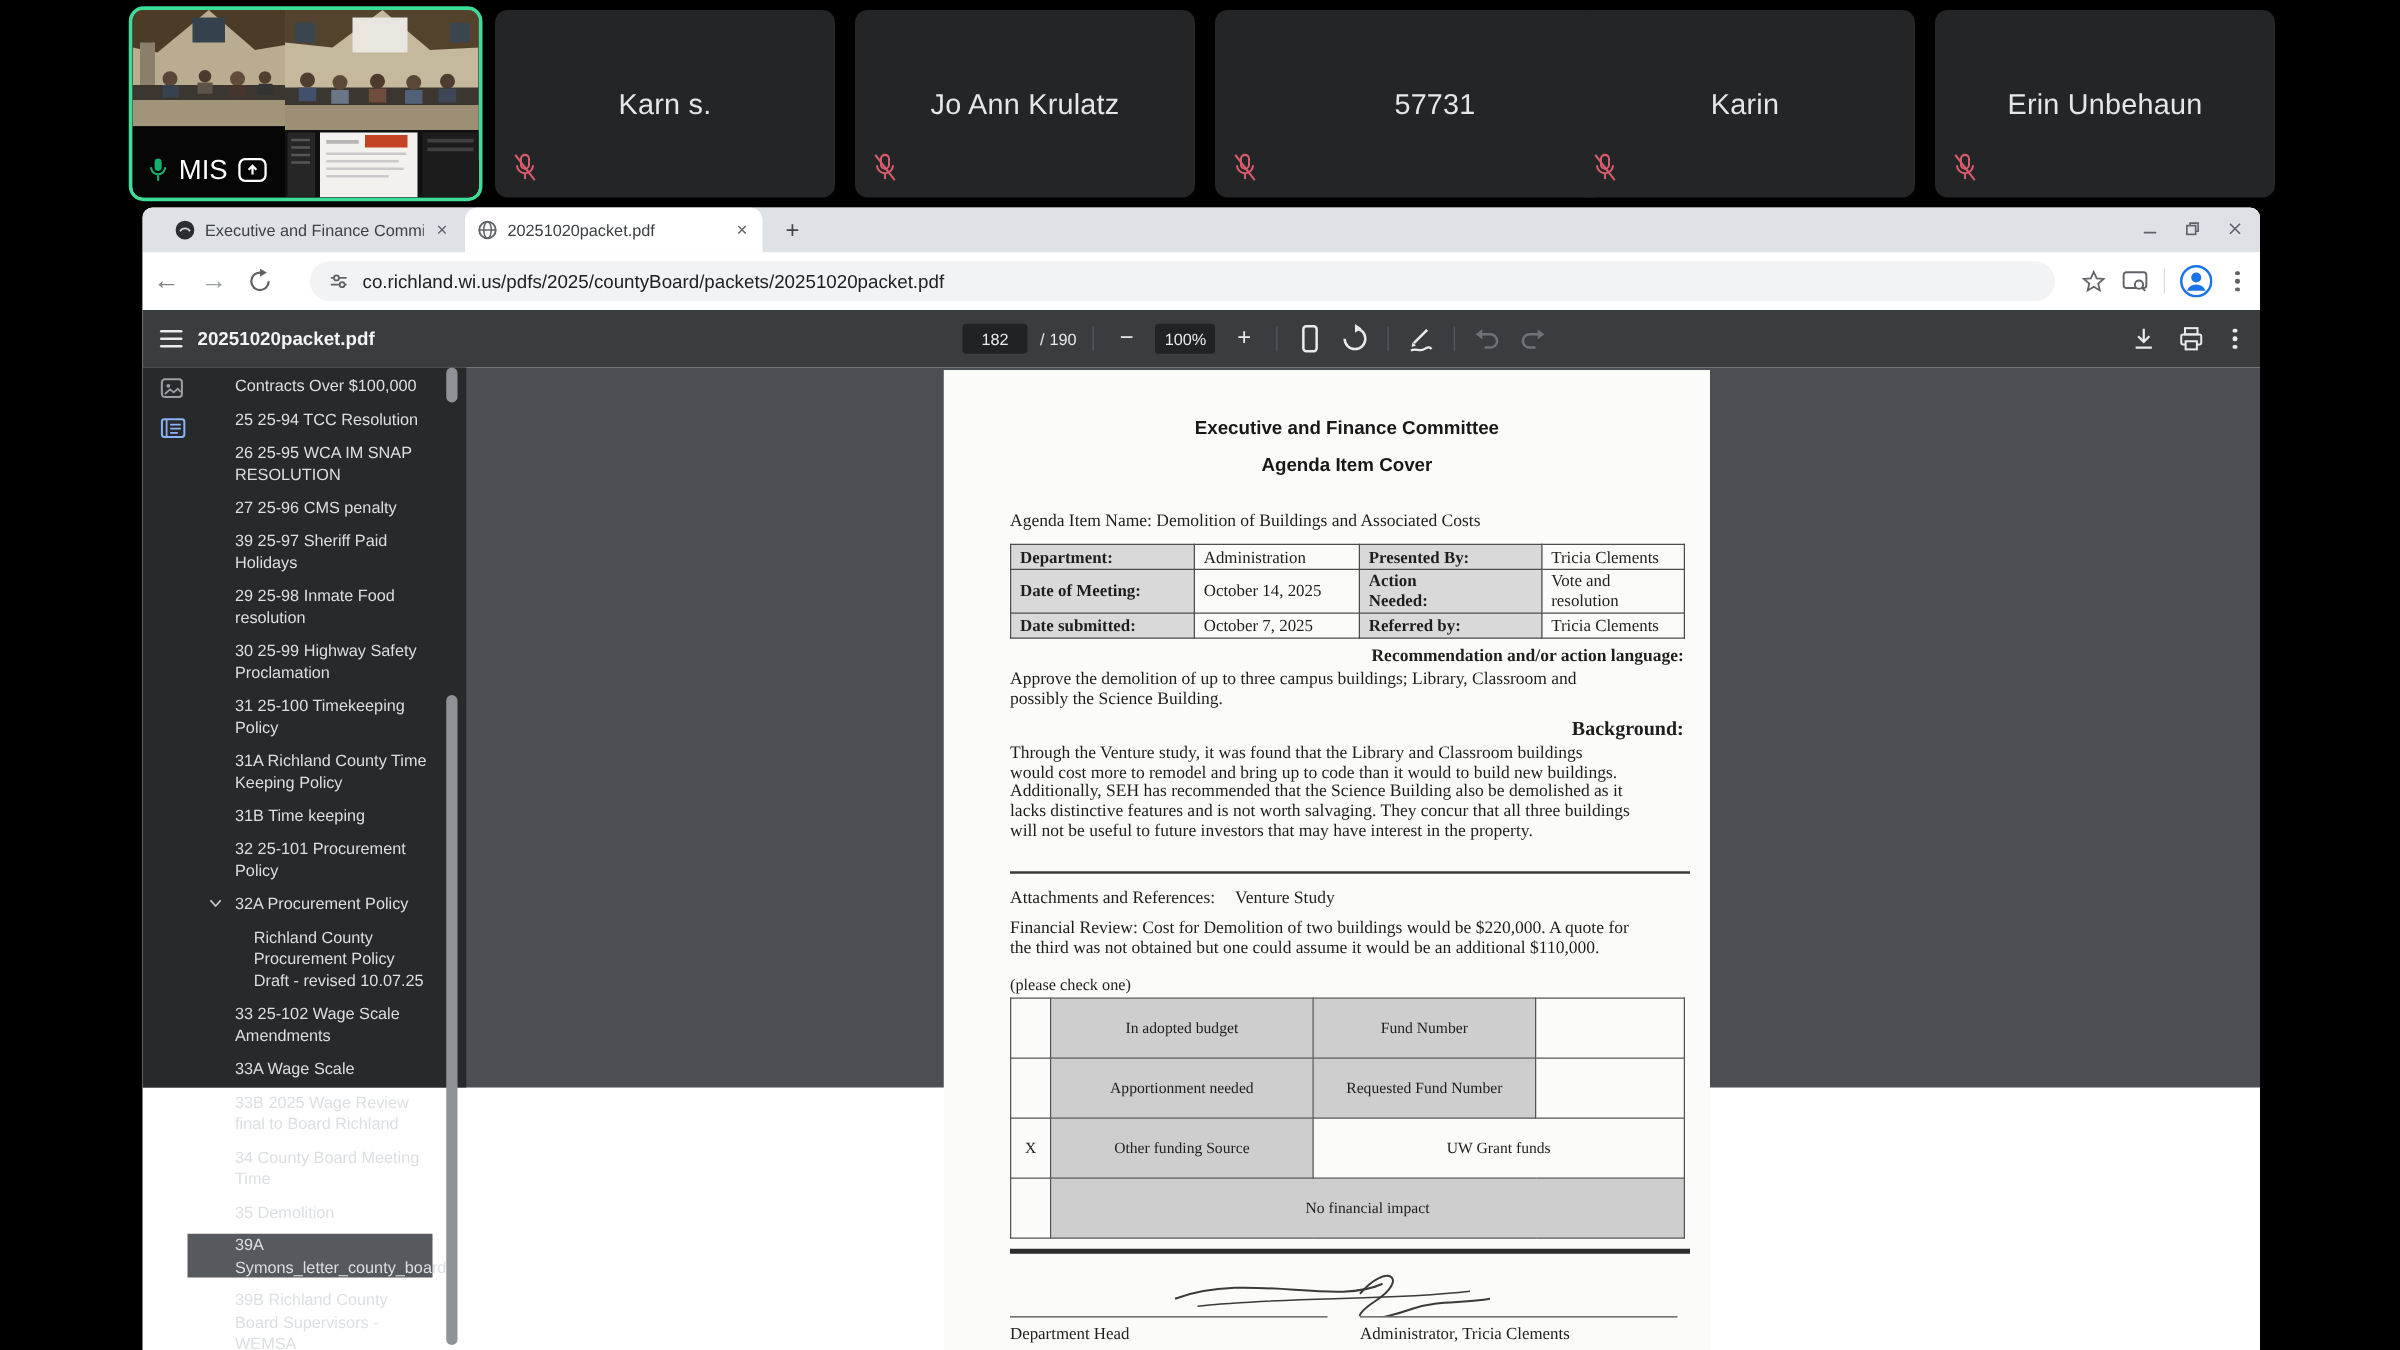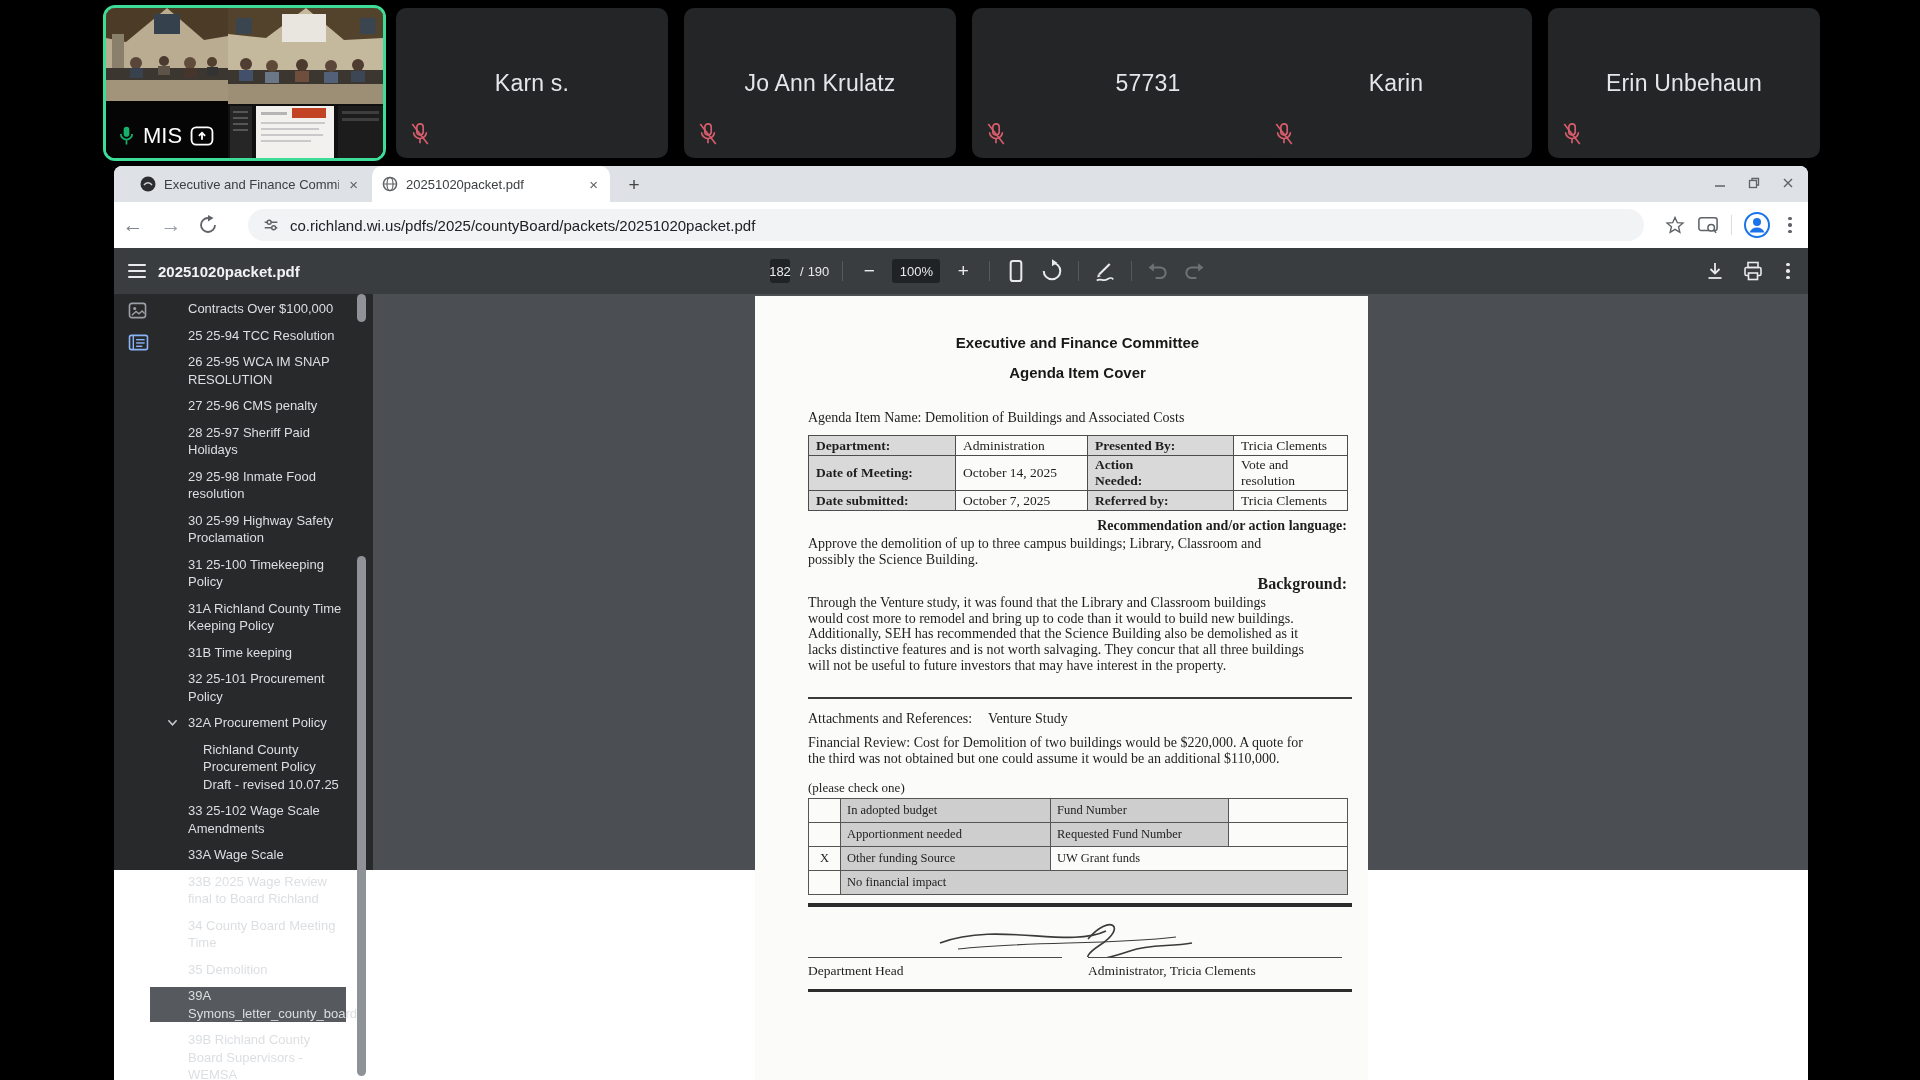--- a/index.html
+++ b/index.html
@@ -37,21 +37,21 @@
   #url-text{font-size:15px;color:#202124;white-space:nowrap;}
   #toolbar-right{position:absolute;right:10px;top:0;height:46px;display:flex;align-items:center;gap:12px;}
   .vsep{width:1px;height:20px;background:#dadce0;}
 
   
   #pdfbar{position:absolute;left:0;top:82px;width:100%;height:46px;background:#3a3d40;display:flex;align-items:center;}
   #pdf-filename{color:#f1f3f4;font-size:15px;font-weight:600;margin-left:12px;}
   #pdf-center{position:absolute;left:656px;top:0;height:46px;display:flex;align-items:center;gap:10px;}
   .pbox{background:#202325;color:#e8eaed;font-size:13px;border-radius:3px;height:24px;display:flex;
         align-items:center;justify-content:center;}
-  #page-box{width:20px;} #zoom-box{width:48px;}
+  #page-box{width:52px;} #zoom-box{width:48px;}
   .ptext{color:#e8eaed;font-size:13px;}
   .psep{width:1px;height:20px;background:#55585c;margin:0 3px;}
   .pdf-ic{color:#e8eaed;font-size:19px;display:flex;align-items:center;justify-content:center;width:26px;height:26px;}
   #pdfbar-right{position:absolute;right:12px;top:0;height:46px;display:flex;align-items:center;gap:16px;}
   #hamburger{margin-left:14px;width:18px;display:flex;flex-direction:column;gap:4px;}
   #hamburger div{height:2px;background:#e8eaed;border-radius:1px;}
   .kebab{display:flex;flex-direction:column;gap:3px;align-items:center;width:16px;}
   .kebab i{width:3.5px;height:3.5px;border-radius:50%;background:#5f6368;display:block;}
   .kebab.light i{background:#e8eaed;}
 
@@ -82,21 +82,21 @@
   #info-table td.lbl{background:#d9d9d9;font-weight:700;white-space:pre-line;}
   #info-table tr:nth-child(2) td{height:32px;}
   #info-table tr:nth-child(1) td,#info-table tr:nth-child(3) td{height:17px;}
   #rec-heading,#bg-heading{margin-top:7px;font-size:14px;font-weight:700;text-align:right;}
   .para{margin-top:2px;font-size:14px;line-height:15.6px;width:496px;text-align:left;}
   #rule1{margin-top:24px;width:544px;height:2px;background:#3b3b3b;}
   #attach-line{margin-top:12px;font-size:14px;}
   #fin-para{margin-top:8px;}
   #check-note{margin-top:14px;font-size:13px;}
   #check-table{margin-top:2px;width:539px;table-layout:fixed;}
-  #check-table td{border:1px solid #555;font-size:12.5px;height:15px;padding:4px 6px;white-space:nowrap;overflow:hidden;}
+  #check-table td{border:1px solid #555;font-size:12.5px;height:15px;padding:16px 6px;white-space:nowrap;overflow:hidden;text-align:center;}
   #check-table td.g{background:#cecece;}
   #check-table td.chk{text-align:center;padding:0;}
   #rule2{margin-top:8px;width:544px;height:4px;background:#2c2c2c;}
   #sigzone{position:relative;height:96px;}
   #squiggle{position:absolute;left:130px;top:2px;}
   .sig-lines{position:absolute;left:0;top:50px;width:534px;display:flex;gap:26px;}
   .sig-lines div{height:1px;background:#4a4a4a;width:254px;}
   .sig-labels{position:absolute;left:0;top:56px;width:534px;display:flex;font-size:13.5px;}
   .sig-labels .sl{width:280px;} 
   #rule3{position:absolute;left:0;top:82px;width:544px;height:3px;background:#2c2c2c;}
@@ -372,21 +372,21 @@
           <line x1="5.5" y1="1.5" x2="5.5" y2="16.5" stroke="#8ab4f8" stroke-width="1.5"></line>
           <line x1="8.5" y1="6" x2="17.5" y2="6" stroke="#8ab4f8" stroke-width="1.5"></line>
           <line x1="8.5" y1="9.5" x2="17.5" y2="9.5" stroke="#8ab4f8" stroke-width="1.5"></line>
           <line x1="8.5" y1="13" x2="15" y2="13" stroke="#8ab4f8" stroke-width="1.5"></line>
         </svg>
         <div id="bookmark-list">
             <div class="bm"><span>Contracts Over $100,000</span></div>
             <div class="bm"><span>25 25-94 TCC Resolution</span></div>
             <div class="bm"><span>26 25-95 WCA IM SNAP RESOLUTION</span></div>
             <div class="bm"><span>27 25-96 CMS penalty</span></div>
-            <div class="bm"><span>28 25-97 Sheriff Paid Holidays</span></div>
+            <div class="bm"><span>39 25-97 Sheriff Paid Holidays</span></div>
             <div class="bm"><span>29 25-98 Inmate Food resolution</span></div>
             <div class="bm"><span>30 25-99 Highway Safety Proclamation</span></div>
             <div class="bm"><span>31 25-100 Timekeeping Policy</span></div>
             <div class="bm"><span>31A Richland County Time Keeping Policy</span></div>
             <div class="bm"><span>31B Time keeping</span></div>
             <div class="bm"><span>32 25-101 Procurement Policy</span></div>
             <div class="bm"><svg class="chev" width="11" height="9" viewBox="0 0 12 9">
                 <polyline points="1.5,2 6,7 10.5,2" fill="none" stroke="#c7cace" stroke-width="1.6"></polyline>
               </svg><span>32A Procurement Policy</span></div>
             <div class="bm child"><span>Richland County Procurement Policy Draft - revised 10.07.25</span></div>

